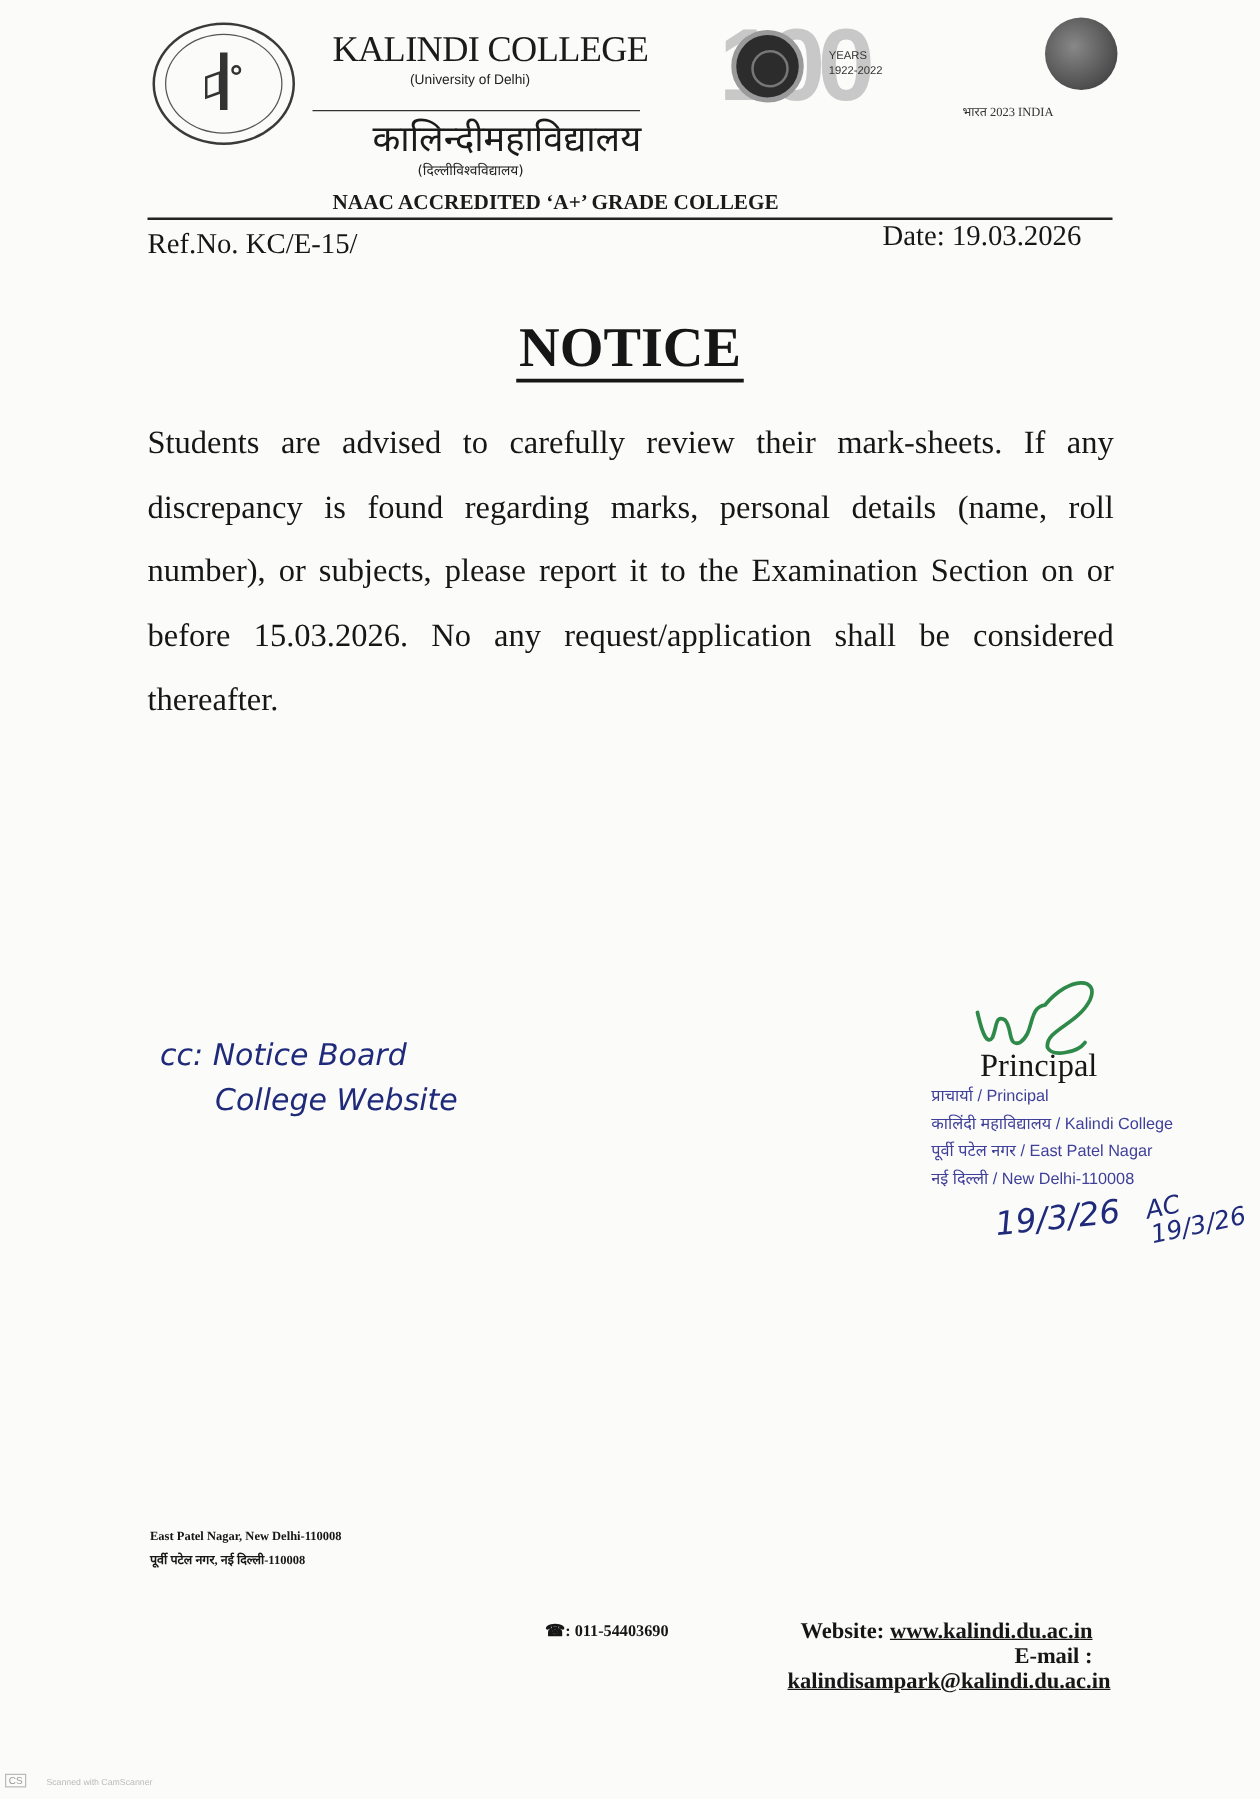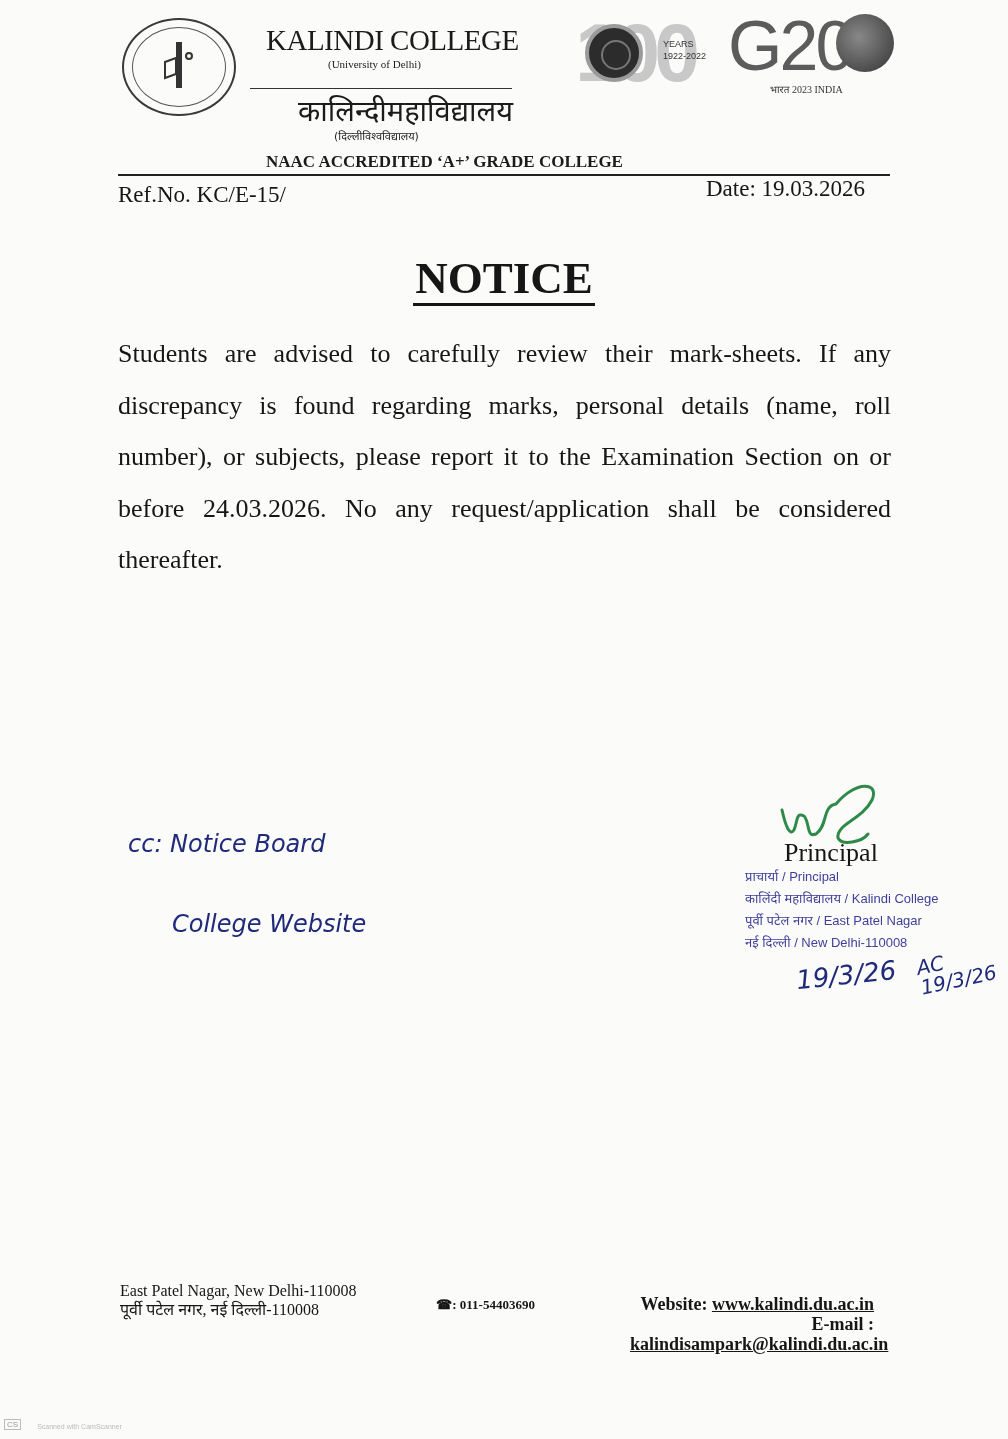--- a/index.html
+++ b/index.html
@@ -15,21 +15,21 @@
     left: 122px; top: 18px; width: 114px; height: 98px;
     border: 2px solid #3a3a3a; border-radius: 50%;
     box-sizing: border-box;
   }
   .seal::after {
     content: ""; position: absolute; left: 8px; top: 7px; right: 8px; bottom: 7px;
     border: 1px solid #555; border-radius: 50%;
   }
   .seal-inner { left: 40px; top: 20px; width: 30px; height: 52px; }
   .college-name { left: 266px; top: 24px; font-size: 29px; letter-spacing: -0.5px; color: #1b1b1b; }
-  .univ { left: 328px; top: 58px; font-family: Liberation Serif, serif; font-size: 11px; color: #222; }
+  .univ { left: 328px; top: 58px; font-family: Liberation Sans, sans-serif; font-size: 11px; color: #222; }
   .hdr-rule-1 { left: 250px; top: 88px; width: 262px; height: 1px; background: #333; }
   .hindi-name { left: 298px; top: 90px; font-size: 29px; color: #1b1b1b; font-family: "DejaVu Sans", sans-serif; }
   .hindi-univ { left: 334px; top: 128px; font-size: 11px; color: #222; font-family: "DejaVu Sans", sans-serif; }
   .naac { left: 266px; top: 152px; font-size: 17px; font-weight: bold; color: #1b1b1b; }
   .hdr-rule-2 { left: 118px; top: 174px; width: 772px; height: 2px; background: #222; }
 
   
   .logo-100 { left: 575px; top: 12px; width: 148px; height: 80px; }
   .logo-100 .hund { position: absolute; left: 0; top: 0; font-size: 82px; color: #c8c8c8; font-family: "Liberation Sans", sans-serif; font-weight: bold; line-height: 82px; letter-spacing: -6px; }
   .logo-100 .emblem { position: absolute; left: 10px; top: 12px; width: 58px; height: 58px; border-radius: 50%; background: #2c2c2c; border: 4px solid #9a9a9a; box-sizing: border-box; }
@@ -48,31 +48,31 @@
   .notice-title { left: 0; right: 0; top: 252px; text-align: center; font-size: 45px; font-weight: bold; }
   .notice-title span { border-bottom: 3px solid #161616; padding: 0 2px; }
 
   
   .body { left: 118px; top: 328px; width: 773px; font-size: 26px; line-height: 51.5px; text-align: justify; }
   .body p { margin: 0; }
   .body p.last-line { text-align-last: left; }
 
   
   .cc { left: 128px; top: 826px; font-family: "DejaVu Sans", sans-serif; font-style: italic; font-size: 24px; color: #1f2a7a; line-height: 36px; }
-  .cc .cc-second { padding-left: 44px; display: block; margin-top: 44px; }
+  .cc .cc-second { padding-left: 44px; display: block; }
 
   
   .sig-scrawl { left: 776px; top: 776px; width: 110px; height: 72px; }
   .principal { left: 784px; top: 838px; font-size: 26px; }
   .stamp { left: 745px; top: 866px; font-family: "Liberation Sans", sans-serif; font-size: 13px; color: #3f3f9a; line-height: 22px; }
   .handdate-1 { left: 796px; top: 960px; font-family: "DejaVu Sans", sans-serif; font-style: italic; font-size: 26px; color: #1f2a7a; transform: rotate(-6deg); }
   .handinit { left: 918px; top: 950px; font-family: "DejaVu Sans", sans-serif; font-style: italic; font-size: 20px; color: #1f2a7a; line-height: 20px; transform: rotate(-12deg); }
 
   
-  .foot-addr { left: 120px; top: 1281px; font-size: 16px; font-weight: normal; line-height: 19px; }
+  .foot-addr { left: 120px; top: 1220px; font-size: 10px; font-weight: bold; line-height: 19px; }
   .foot-phone { left: 436px; top: 1297px; font-size: 13px; font-weight: bold; }
   .foot-web { left: 630px; top: 1294px; width: 244px; text-align: right; font-size: 18px; font-weight: bold; line-height: 20px; }
   .foot-web .u { text-decoration: underline; }
 
   .scanner { left: 4px; top: 1419px; font-family: "Liberation Sans", sans-serif; font-size: 7px; color: #bbb; display: flex; align-items: flex-end; gap: 16px; }
   .scanner .cs { border: 1px solid #bbb; padding: 0 2px; font-size: 8px; color: #999; }
 </style>
 </head>
 <body>
 
@@ -93,32 +93,31 @@
 
 <div class="abs logo-100">
   <div class="hund">100</div>
   <div class="emblem"></div>
   <div class="years">
     <div>YEARS</div>
     <div>1922-2022</div>
   </div>
 </div>
 <div class="abs logo-g20">
-  <div class="g20">G20</div>
   <div class="globe"></div>
   <div class="caption">भारत 2023 INDIA</div>
 </div>
 
 <div class="abs refno">Ref.No. KC/E-15/</div>
 <div class="abs date">Date: 19.03.2026</div>
 
 <div class="abs notice-title"><span>NOTICE</span></div>
 
 <div class="abs body">
-  <p class="last-line">Students are advised to carefully review their mark-sheets. If any discrepancy is found regarding marks, personal details (name, roll number), or subjects, please report it to the Examination Section on or before 24.03.2026. No any request/application shall be considered thereafter.</p>
+  <p class="last-line">Students are advised to carefully review their mark-sheets. If any discrepancy is found regarding marks, personal details (name, roll number), or subjects, please report it to the Examination Section on or before 15.03.2026. No any request/application shall be considered thereafter.</p>
 </div>
 
 <div class="abs cc">
   <span>cc: Notice Board</span>
   <span class="cc-second">College Website</span>
 </div>
 
 <svg class="abs sig-scrawl" viewBox="0 0 110 72">
   <path d="M6 34 C10 52 14 60 18 54 C22 44 20 36 28 40 C34 46 30 62 40 58 C52 50 46 30 60 28 M60 28 C80 4 104 6 96 24 C86 44 60 48 62 62 C66 70 86 66 92 58" fill="none" stroke="#2f8a4a" stroke-width="3" stroke-linecap="round"></path>
 </svg>

